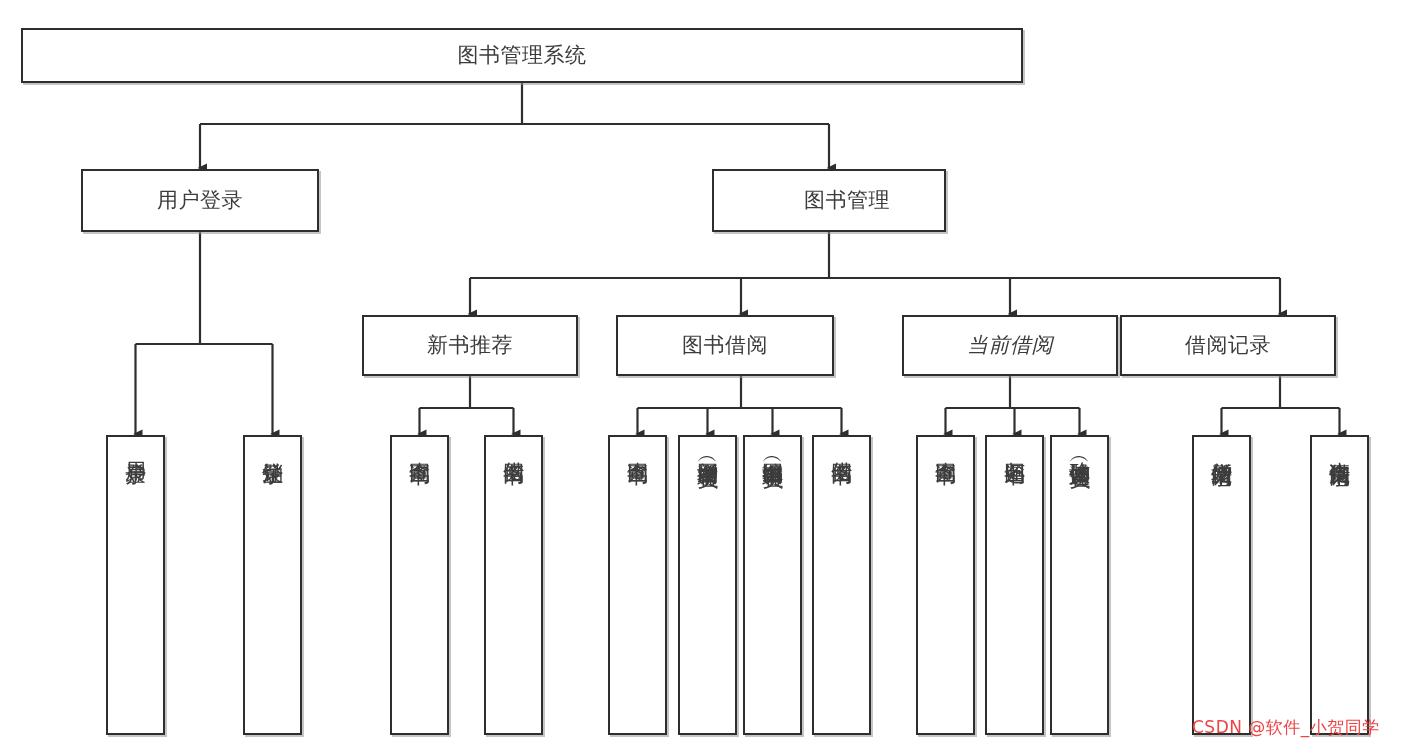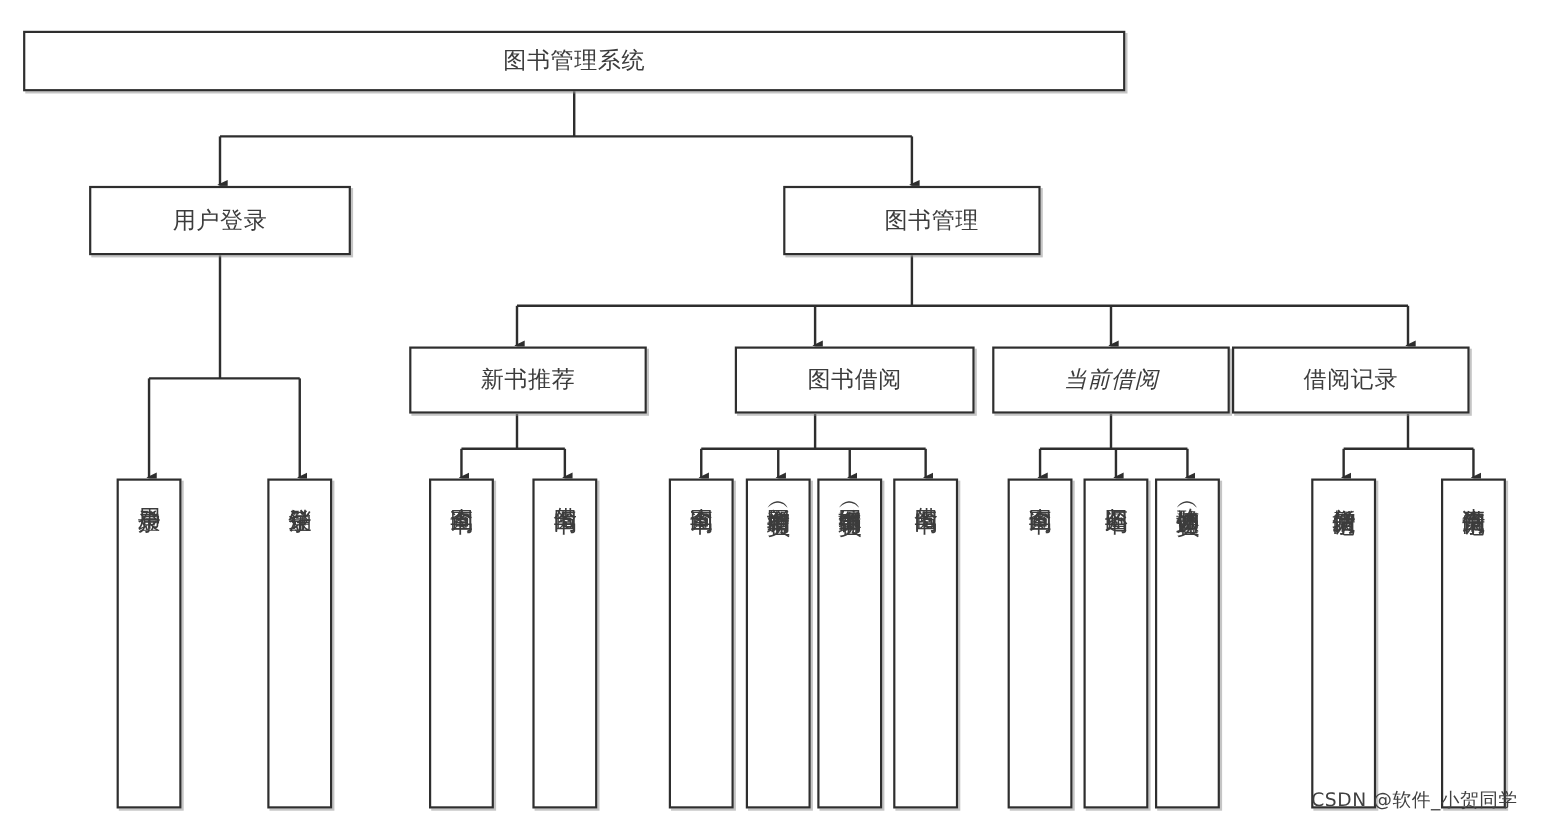--- a/index.html
+++ b/index.html
@@ -56,21 +56,21 @@
   }
   .node-box.vertical .node-label {
     writing-mode: vertical-rl;
     text-orientation: upright;
     font-size: 21px;
     line-height: 1.08;
     letter-spacing: 1px;
   }
   .watermark {
     position: absolute;
-    color: #404040;
+    color: #ef4444;
     font-size: 17px;
     letter-spacing: 0.5px;
     white-space: nowrap;
     pointer-events: none;
   }
 </style>
 </head>
 <body>
 
 <div id="diagram-root">
@@ -121,24 +121,24 @@
   <div id="node-layer">
       <div class="node-box horizontal" style="left: 21px; top: 28px; width: 1002px; height: 55px;">
         <span class="node-label">图书管理系统</span>
       </div>
       <div class="node-box horizontal" style="left: 81px; top: 169px; width: 238px; height: 63px;">
         <span class="node-label">用户登录</span>
       </div>
       <div class="node-box horizontal" style="left: 712px; top: 169px; width: 234px; height: 63px; padding-left: 36px;">
         <span class="node-label">图书管理</span>
       </div>
-      <div class="node-box horizontal" style="left: 362px; top: 315px; width: 216px; height: 61px; margin-left: 10px;">
+      <div class="node-box horizontal" style="left: 362px; top: 315px; width: 216px; height: 61px;">
         <span class="node-label">新书推荐</span>
       </div>
-      <div class="node-box horizontal" style="left: 668px; top: 315px; width: 218px; height: 61px;">
+      <div class="node-box horizontal" style="left: 616px; top: 315px; width: 218px; height: 61px;">
         <span class="node-label">图书借阅</span>
       </div>
       <div class="node-box horizontal" style="left: 902px; top: 315px; width: 216px; height: 61px; font-style: italic;">
         <span class="node-label">当前借阅</span>
       </div>
       <div class="node-box horizontal" style="left: 1120px; top: 315px; width: 216px; height: 61px;">
         <span class="node-label">借阅记录</span>
       </div>
       <div class="node-box vertical" style="left: 106px; top: 435px; width: 59px; height: 300px;">
         <span class="node-label">用户登录</span>

